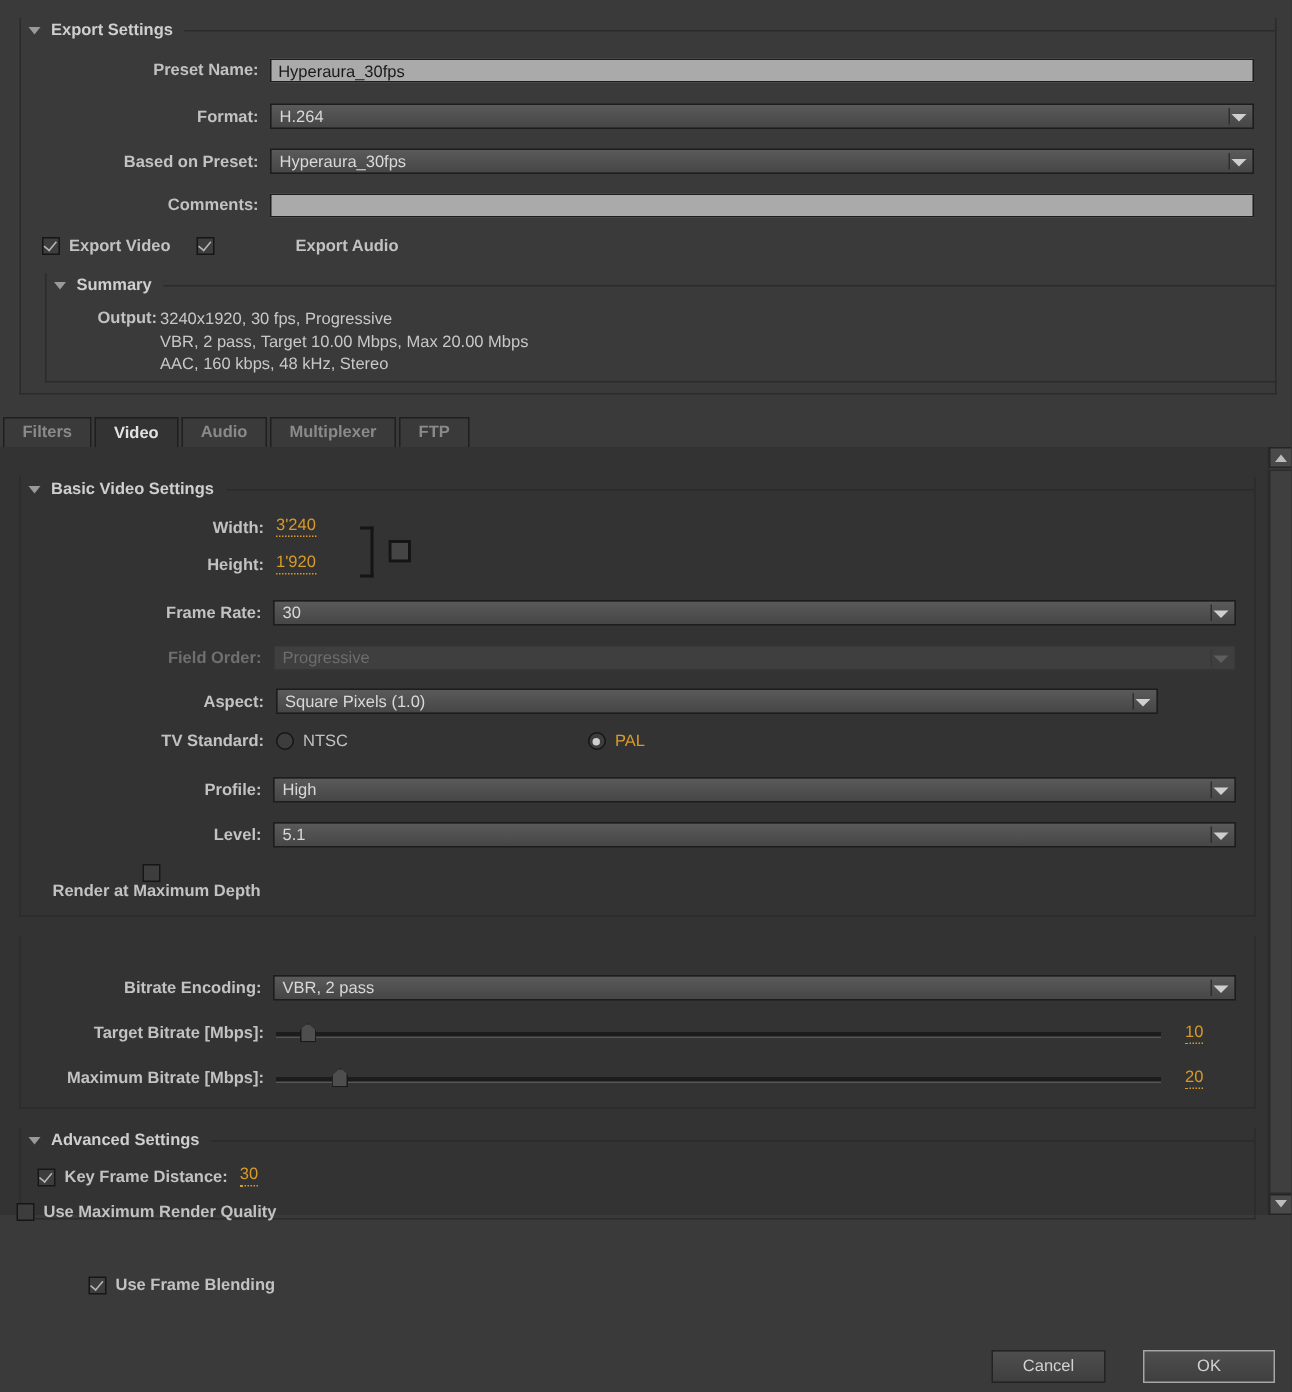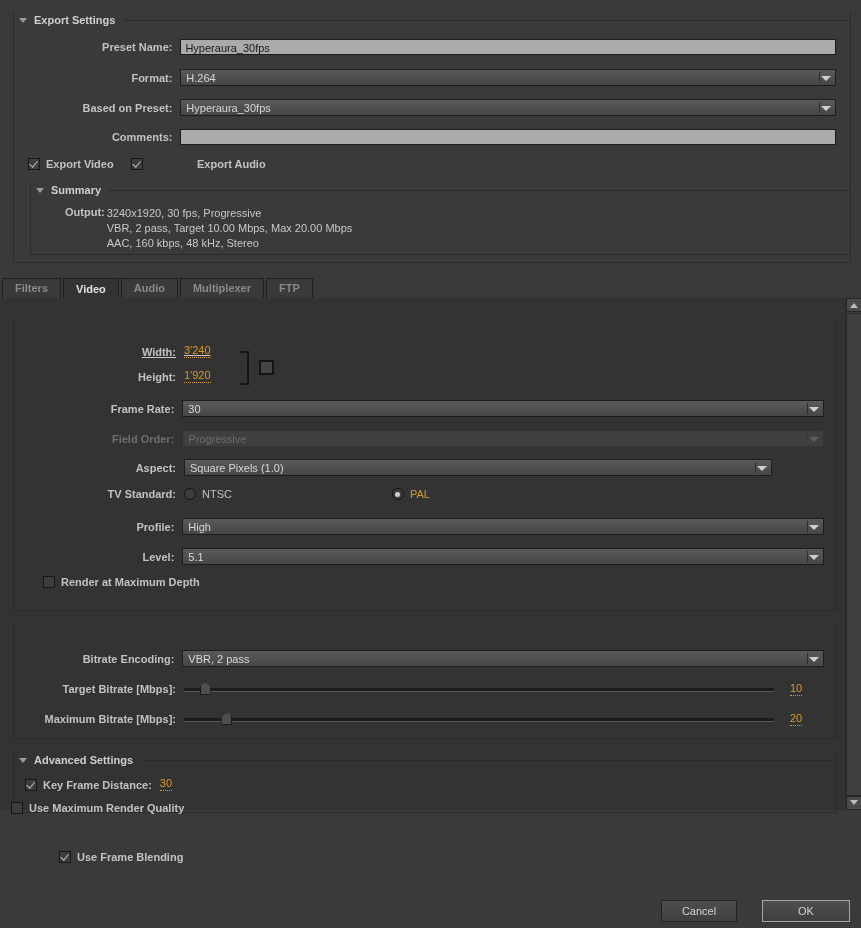--- a/index.html
+++ b/index.html
@@ -367,22 +367,27 @@
   <div class="tab" style="margin-left:2px;">Filters</div>
   <div class="tab active">Video</div>
   <div class="tab">Audio</div>
   <div class="tab">Multiplexer</div>
   <div class="tab">FTP</div>
 </div>
 
 <div style="position:absolute; left:0; top:298px; width:861px; height:512px; background:#333333;">
 
   <div class="section" style="position:absolute; left:13px; top:20px; width:822px; height:292px;">
-
-    <div class="row" style="position:absolute; left:0; top:27px;text-decoration:underline;">
+    <div class="sec-head" style="margin-left:-1px; width:824px;">
+      <div class="tri"></div>
+      <div class="sec-title">Basic Video Settings</div>
+      <div class="sec-rule"></div>
+    </div>
+
+    <div class="row" style="position:absolute; left:0; top:27px;">
       <div class="lbl" style="width:162px;">Width:</div>
       <div class="val-link">3'240</div>
     </div>
 
     <div class="row" style="position:absolute; left:0; top:52px;">
       <div class="lbl" style="width:162px;">Height:</div>
       <div class="val-link">1'920</div>
     </div>
 
     <div class="bracket" style="left:226px; top:33px; height:34px;"></div>
@@ -438,21 +443,21 @@
 
     <div class="row" style="position:absolute; left:0; top:230px; width:810px;">
       <div class="lbl" style="width:162px;">Level:</div>
       <div class="combo" style="width:648px;">
         <span>5.1</span>
         <span class="arrow-sep"></span>
         <span class="arrow"></span>
       </div>
     </div>
 
-    <div class="row" style="position:absolute; left:29px; top:258px;">
+    <div class="row" style="position:absolute; left:15px; top:258px;flex-direction:column;">
       <div class="cb"></div>
       <div class="cb-lbl">Render at Maximum Depth</div>
     </div>
   </div>
 
   <div class="section" style="position:absolute; left:13px; top:326px; width:822px; height:114px;">
 
     <div class="row" style="position:absolute; left:0; top:26px; width:810px;">
       <div class="lbl" style="width:162px;">Bitrate Encoding:</div>
       <div class="combo" style="width:648px;">

